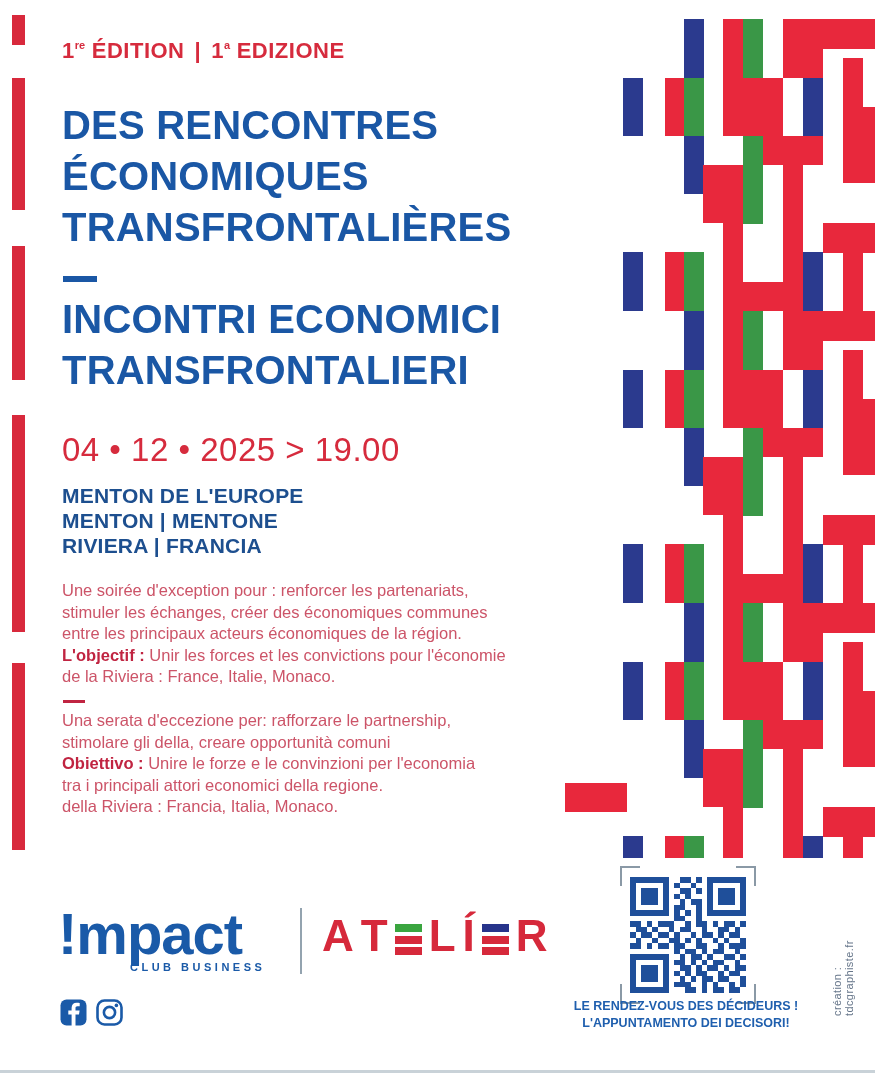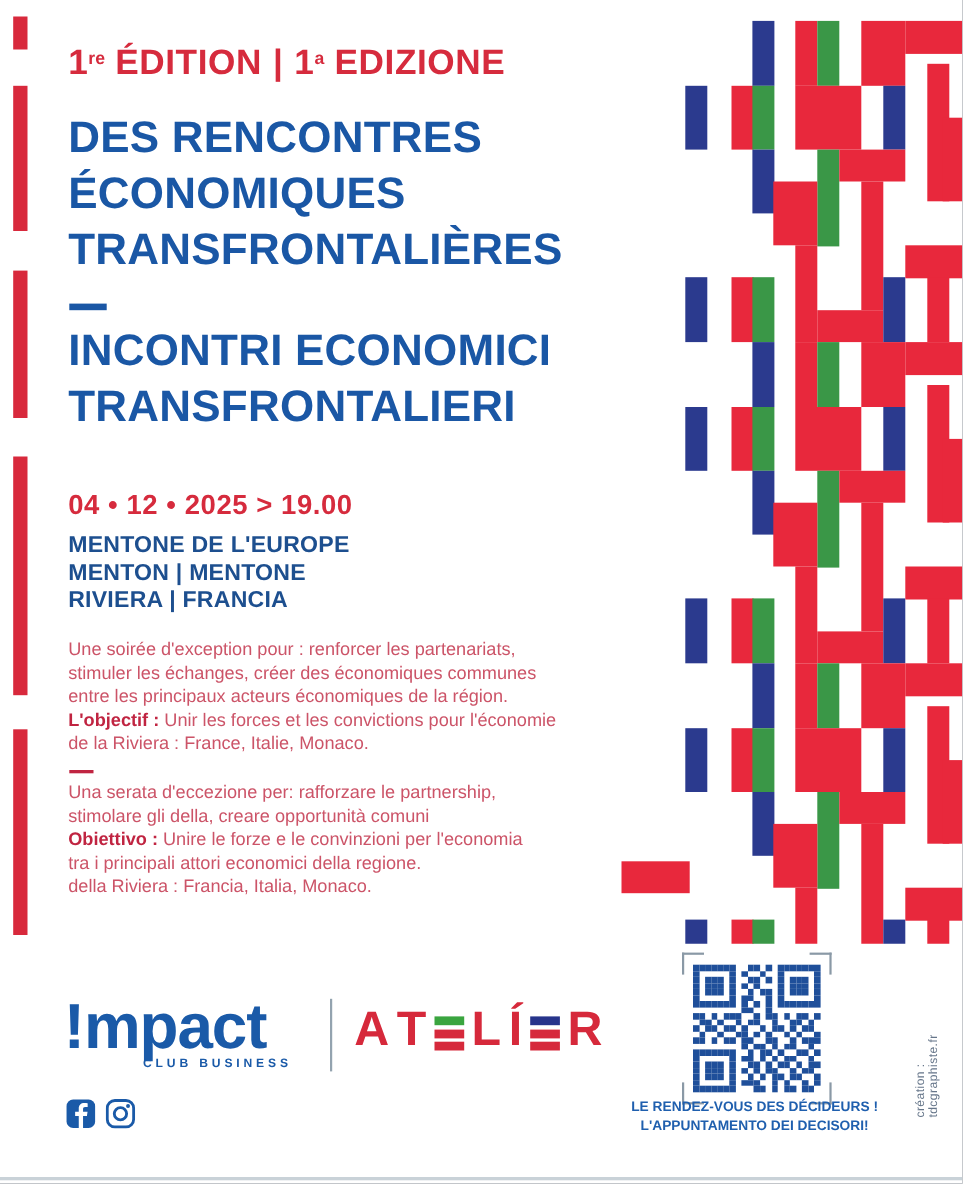--- a/index.html
+++ b/index.html
@@ -7,27 +7,27 @@
     position:relative;width:875px;height:1076px;margin:0 auto;
     background:#ffffff;overflow:hidden;
     font-family:"Liberation Sans", sans-serif;
   }
   
   .left-dash{position:absolute;background:#d8293c;}
   
   .mosaic-clip{position:absolute;left:560px;top:15px;width:315px;height:843px;overflow:hidden;}
   .mz{position:absolute;}
   
-  .edition{position:absolute;left:62px;top:38px;color:#d62b3d;font-weight:bold;font-size:32px;letter-spacing:0.5px;}
+  .edition{position:absolute;left:62px;top:38px;color:#d62b3d;font-weight:bold;font-size:22px;letter-spacing:0.5px;}
   .edition sup{font-size:0.5em;vertical-align:9px;letter-spacing:0;}
   .edition .sep{margin:0 10px;font-weight:bold;}
   .title-fr{position:absolute;left:62px;top:100px;color:#1a57a5;font-weight:bold;font-size:40px;line-height:51px;letter-spacing:0.2px;}
   .title-dash{position:absolute;left:63px;top:276px;width:34px;height:6px;background:#1a57a5;}
   .title-it{position:absolute;left:62px;top:294px;color:#1a57a5;font-weight:bold;font-size:40px;line-height:51px;letter-spacing:0.2px;}
-  .datetime{position:absolute;left:62px;top:445px;color:#d62b3d;font-weight:bold;font-size:25px;letter-spacing:0.5px;}
+  .datetime{position:absolute;left:62px;top:431px;color:#d62b3d;font-weight:normal;font-size:33px;letter-spacing:0.5px;}
   .venue{position:absolute;left:62px;top:483px;color:#1d4f8f;font-weight:bold;font-size:21px;line-height:25px;letter-spacing:0.2px;}
   .para{position:absolute;left:62px;width:490px;color:#cc5468;font-size:16.5px;line-height:21.5px;}
   .para .b{color:#c02441;font-weight:bold;}
   .para-fr{top:580px;}
   .para-dash{position:absolute;left:63px;top:700px;width:22px;height:3px;background:#c02441;}
   .para-it{top:710px;}
   
   .impact{position:absolute;left:58px;top:905px;color:#1a5aa8;}
   .impact .name{font-size:58px;font-weight:bold;letter-spacing:-1px;line-height:58px;}
   .impact .tagline{font-size:11px;font-weight:bold;letter-spacing:3.5px;margin:-2px 0 0 72px;}
@@ -157,21 +157,21 @@
   <div class="title-dash"></div>
 
   <div class="title-it">
     <div>INCONTRI ECONOMICI</div>
     <div>TRANSFRONTALIERI</div>
   </div>
 
   <div class="datetime">04 • 12 • 2025 &gt; 19.00</div>
 
   <div class="venue">
-    <div>MENTONE DE L'EUROPE</div>
+    <div>MENTON DE L'EUROPE</div>
     <div>MENTON | MENTONE</div>
     <div>RIVIERA | FRANCIA</div>
   </div>
 
   <div class="para para-fr" id="par-fr">
       <div><span>Une soirée d'exception pour : renforcer les partenariats,</span></div>
       <div><span>stimuler les échanges, créer des économiques communes</span></div>
       <div><span>entre les principaux acteurs économiques de la région.</span></div>
       <div><span class="b">L'objectif : </span><span>Unir les forces et les convictions pour l'économie</span></div>
       <div><span>de la Riviera : France, Italie, Monaco.</span></div>

